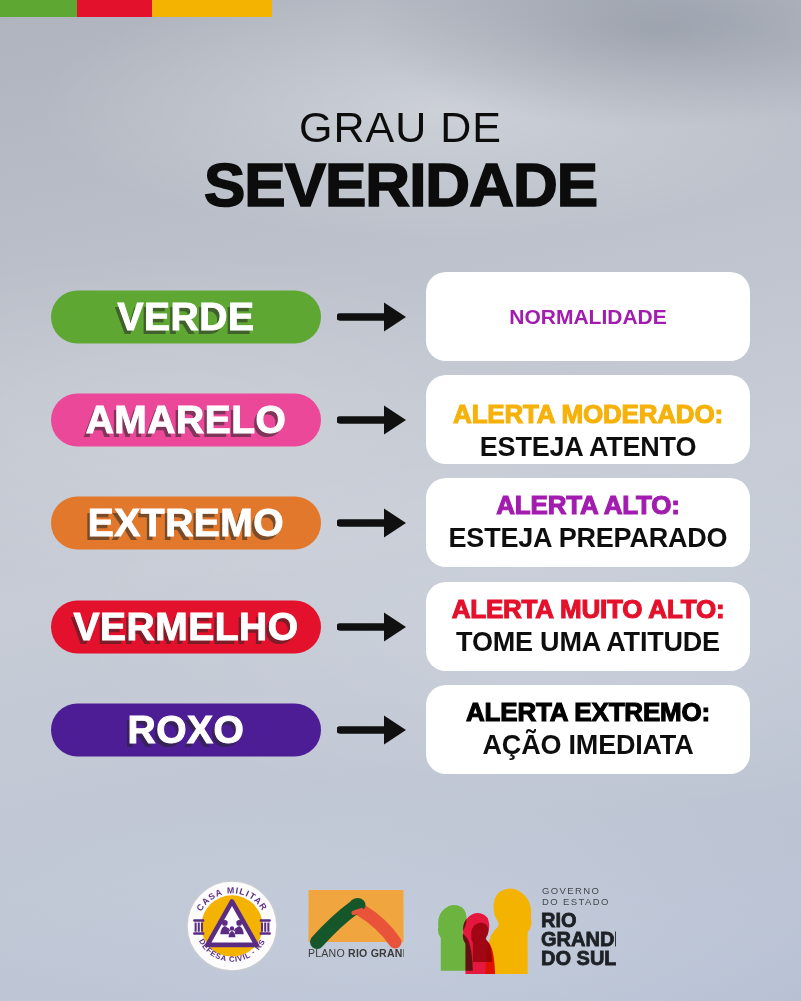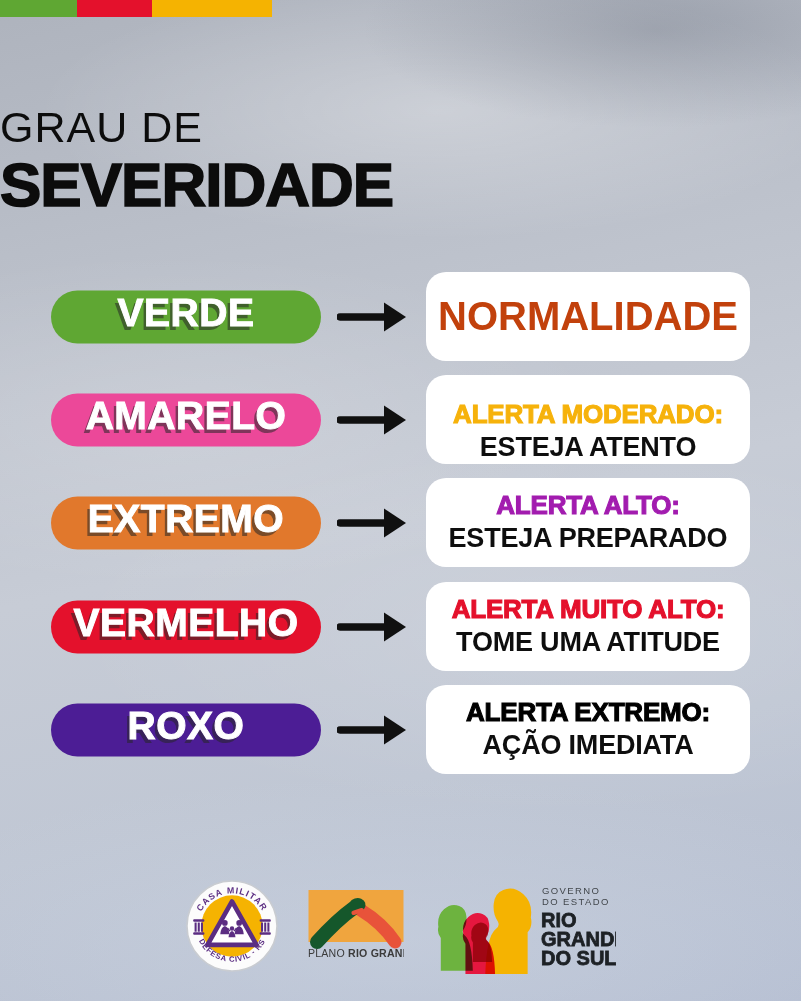--- a/index.html
+++ b/index.html
@@ -17,52 +17,52 @@
   }
 
   
   .strip{ position:absolute; top:0; left:0; height:17px; display:flex; }
   .strip .seg{ height:17px; }
   .strip .seg:nth-child(1){ width:77px; }
   .strip .seg:nth-child(2){ width:75px; }
   .strip .seg:nth-child(3){ width:120px; }
 
   
-  .title{ position:absolute; top:103px; left:0; width:801px; color:#0c0c0c; }
+  .title{ position:absolute; top:103px; left:0; width:801px; text-align:center; color:#0c0c0c; }
   .title .t1{ font-size:43px; font-weight:400; letter-spacing:1px; line-height:1.15; }
   .title .t2{ font-size:62px; font-weight:700; letter-spacing:-1px; line-height:1.05;
               -webkit-text-stroke:1.6px #0c0c0c; }
 
   
   .rows{ position:absolute; top:0; left:0; width:801px; }
   .row{ position:absolute; left:0; width:801px; height:89px; }
   .row.r0{ top:272px; } .row.r1{ top:375px; } .row.r2{ top:478px; }
   .row.r3{ top:582px; } .row.r4{ top:685px; }
 
   .pill{
     position:absolute; left:51px; top:50%; transform:translateY(-50%);
     width:270px; height:53px; border-radius:27px;
-    display:flex; align-items:flex-start; justify-content:center;
+    display:flex; align-items:center; justify-content:center;
   }
   .pill span{
     color:#fff; font-weight:700; font-size:39px; letter-spacing:.5px;
     -webkit-text-stroke:1px #fff;
     text-shadow:-3px 4px 0 rgba(38,38,38,.55);
   }
   .arrow{ position:absolute; left:337px; top:50%; transform:translateY(-50%); width:72px; height:36px; }
 
   .card{
     position:absolute; left:426px; top:0; width:324px; height:89px;
     background:#fff; border-radius:20px;
     display:flex; flex-direction:column; align-items:center; justify-content:center;
     text-align:center; line-height:1.22;
   }
   .card .l1{ font-size:26px; font-weight:700; -webkit-text-stroke:1.1px currentColor; letter-spacing:-.2px; }
   .card .l2{ font-size:27px; font-weight:700; color:#0e0e0e; letter-spacing:-.2px; }
-  .card .single{ font-size:40px; font-weight:700; color:#c2410c; letter-spacing:0; }
+  .card .single{ font-size:21px; font-weight:700; color:#a21caf; letter-spacing:0; }
 
   
   .footer{
     position:absolute; top:868px; left:0; width:801px; height:115px;
     display:flex; align-items:center; justify-content:center; gap:30px;
   }
   .logo{ display:block; }
   text{ font-family:"Liberation Sans", sans-serif; }
 </style>
 </head>

